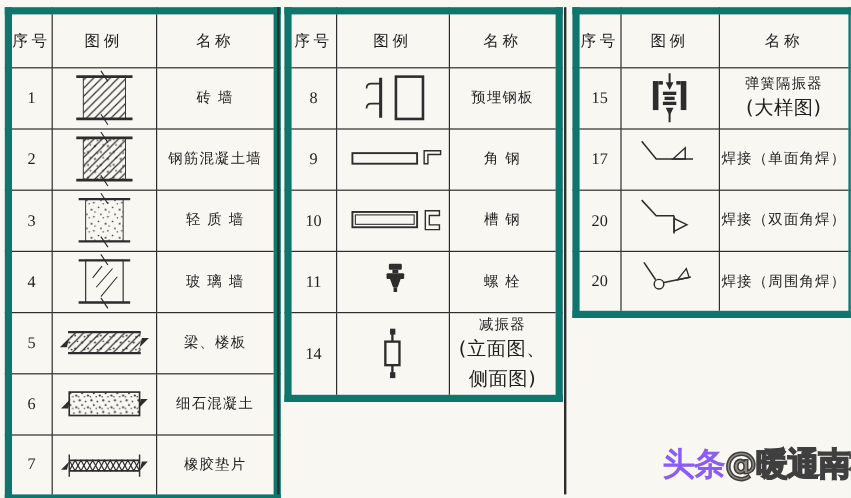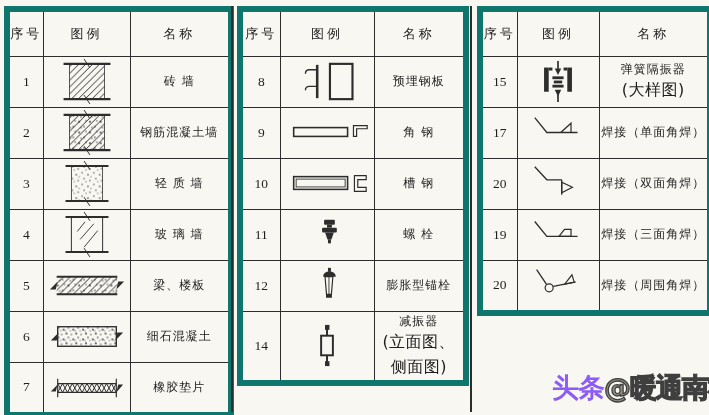--- a/index.html
+++ b/index.html
@@ -264,35 +264,20 @@
           <rect x="38" y="18" width="15" height="5" rx="1"></rect>
           <path d="M41,23 h9 l-2.5,7 h-4 Z"></path>
           <rect x="44" y="30" width="3" height="4"></rect>
         </svg>
       </td>
       <td class="c-name">
             <div class="l1">螺   栓</div>
           </td>
     </tr>
     <tr class="rw">
-      <td class="c-num">12</td>
-      <td class="c-sym">
-        <svg width="90" height="49" viewBox="0 0 86 50" stroke="#2d2d2d" fill="none">
-          <rect x="44" y="7" width="3" height="4" fill="#2d2d2d" stroke="none"></rect>
-          <path d="M39,16 a6.5,5.5 0 0 1 13,0 Z" fill="#2d2d2d" stroke="none"></path>
-          <path d="M41,16 L49,16 L47.5,34 L42.5,34 Z" stroke-width="1.2"></path>
-          <line x1="45" y1="16" x2="45" y2="34" stroke-width="0.9"></line>
-          <rect x="42" y="34" width="6" height="3.5" fill="#2d2d2d" stroke="none"></rect>
-        </svg>
-      </td>
-      <td class="c-name">
-            <div class="l1">膨胀型锚栓</div>
-          </td>
-    </tr>
-    <tr class="rw">
       <td class="c-num">14</td>
       <td class="c-sym">
         <svg width="90" height="49" viewBox="0 0 86 50" stroke="#2d2d2d" fill="none">
           <line x1="43" y1="5" x2="43" y2="45" stroke-width="2"></line>
           <rect x="41" y="4" width="4.5" height="5" fill="#2d2d2d" stroke="none"></rect>
           <rect x="41" y="41" width="4.5" height="5" fill="#2d2d2d" stroke="none"></rect>
           <rect x="37" y="15" width="12" height="20" fill="#f8f7f2" stroke-width="2"></rect>
         </svg>
       </td>
       <td class="c-name">
@@ -358,32 +343,20 @@
           <polyline points="18,7 31,21 47,21" stroke-width="1.4"></polyline>
           <line x1="47" y1="21" x2="47" y2="37" stroke-width="1.4"></line>
           <polygon points="47,23.5 47,35 58.5,29" stroke-width="1.3"></polygon>
         </svg>
       </td>
       <td class="c-name">
             <div class="l1">焊接（双面角焊）</div>
           </td>
     </tr>
     <tr class="rw">
-      <td class="c-num">19</td>
-      <td class="c-sym">
-        <svg width="80" height="49" viewBox="0 0 86 50" stroke="#2d2d2d" fill="none">
-          <polyline points="18,11 31,27 64,27" stroke-width="1.4"></polyline>
-          <polygon points="44,27 57,27 57,19.5 50,19.5" stroke-width="1.3"></polygon>
-        </svg>
-      </td>
-      <td class="c-name">
-            <div class="l1">焊接（三面角焊）</div>
-          </td>
-    </tr>
-    <tr class="rw">
       <td class="c-num">20</td>
       <td class="c-sym">
         <svg width="80" height="49" viewBox="0 0 86 50" stroke="#2d2d2d" fill="none">
           <line x1="20" y1="8" x2="30.5" y2="23.5" stroke-width="1.4"></line>
           <circle cx="33.5" cy="27.5" r="4.3" stroke-width="1.3"></circle>
           <line x1="38" y1="26" x2="62" y2="21" stroke-width="1.4"></line>
           <polygon points="50,23.7 60.5,21.5 58,13.5" stroke-width="1.2"></polygon>
         </svg>
       </td>
       <td class="c-name">

